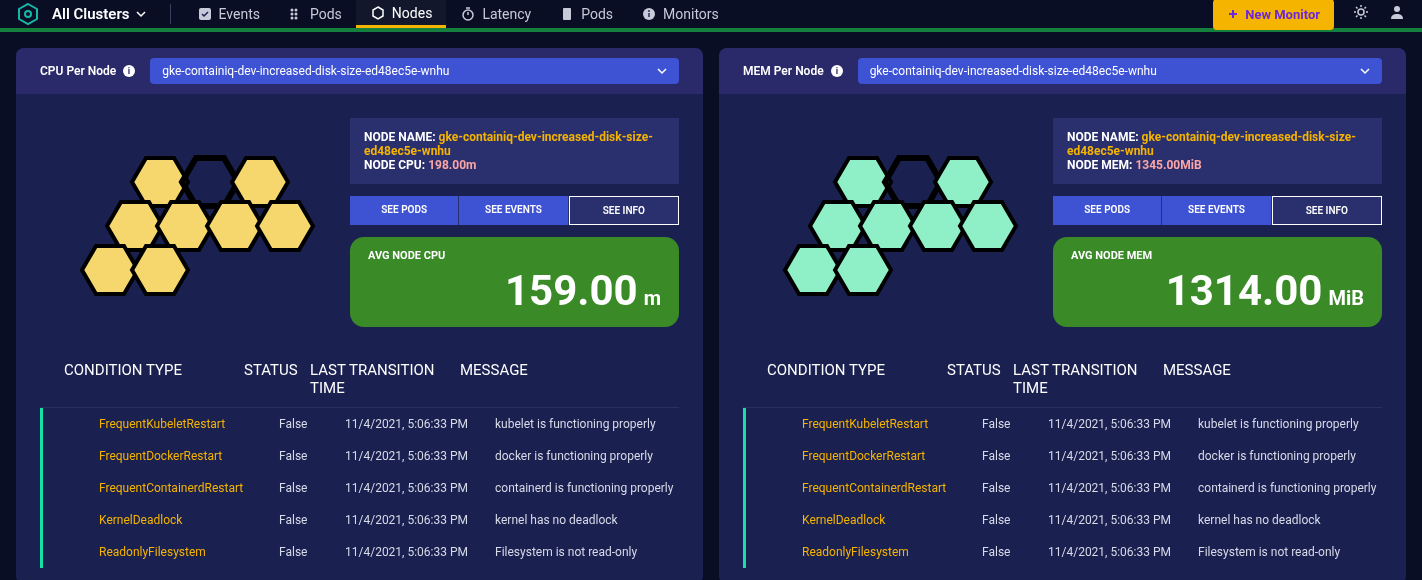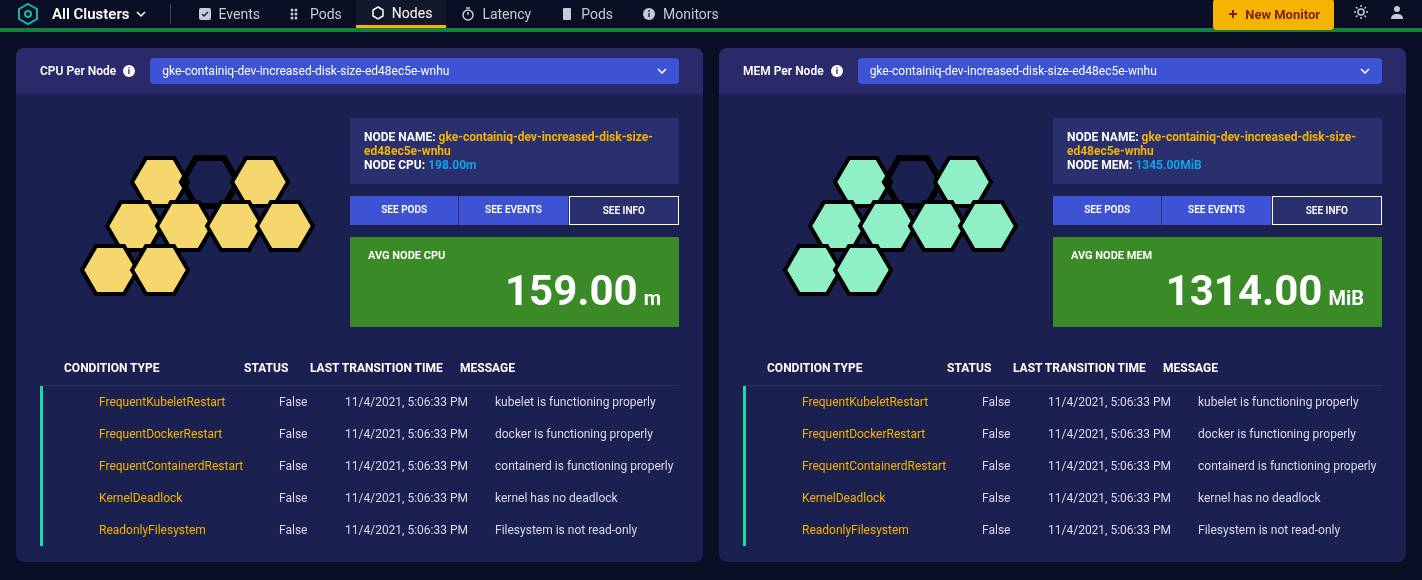--- a/index.html
+++ b/index.html
@@ -8,48 +8,48 @@
   .topbar { display: flex; align-items: center; height: 32px; padding: 0 16px; border-bottom: 4px solid #15803d; }
   .logo { width: 24px; height: 24px; color: #14b8a6; margin-right: 12px; }
   .cluster-select { display: flex; align-items: center; color: #fff; font-weight: 600; font-size: 15px; cursor: pointer; padding-right: 12px; }
   .cluster-select svg { margin-left: 6px; }
   .divider { width: 1px; height: 20px; background: #3a4060; margin: 0 12px; }
   .nav { display: flex; height: 100%; }
   .nav-item { display: flex; align-items: center; padding: 0 14px; color: #c7cad8; font-size: 14px; cursor: pointer; height: 100%; }
   .nav-item svg { margin-right: 6px; width: 16px; height: 16px; }
   .nav-item.active { color: #fff; border-bottom: 3px solid #f5b400; background: rgba(255,255,255,0.04); }
   .topbar-spacer { flex: 1; }
-  .new-monitor-btn { background: #f5b400; color: #7f1d1d; font-weight: 700; font-size: 13px; padding: 8px 14px; border-radius: 4px; display: flex; align-items: center; cursor: pointer; }
+  .new-monitor-btn { background: #f5b400; color: #6d28d9; font-weight: 700; font-size: 13px; padding: 8px 14px; border-radius: 4px; display: flex; align-items: center; cursor: pointer; }
   .new-monitor-btn svg { margin-right: 6px; }
   .topbar-icon { color: #c7cad8; margin-left: 18px; cursor: pointer; }
 
   .panels { display: flex; gap: 16px; padding: 16px; }
   .panel { flex: 1; background: #1a2050; border-radius: 8px; overflow: hidden; }
   .panel-header { display: flex; align-items: center; padding: 10px 24px; background: #2a2a6a; }
   .panel-title { color: #fff; font-size: 12px; font-weight: 600; display: flex; align-items: center; }
   .panel-title svg { margin-left: 6px; }
   .node-select { flex: 1; margin-left: 14px; background: #3e52d4; color: #fff; font-size: 12px; padding: 6px 12px; border-radius: 4px; display: flex; align-items: center; justify-content: space-between; cursor: pointer; }
   
   .panel-body { padding: 24px; display: flex; gap: 20px; }
   .hex-area { flex-shrink: 0; width: 290px; height: 200px; position: relative; }
   .info-area { flex: 1; display: flex; flex-direction: column; gap: 12px; }
   .info-box { background: #2a2f6e; padding: 12px 14px; font-size: 12px; }
   .info-box .lbl { color: #fff; font-weight: 700; }
   .info-box .val { color: #f5b400; font-weight: 700; }
-  .info-box .val-mem { color: #0ea5e9; font-weight: 700; }
+  .info-box .val-mem { color: #fca5a5; font-weight: 700; }
   .btn-row { display: flex; gap: 1px; background: #2a2f6e; }
   .btn-row .btn { flex: 1; text-align: center; font-size: 10px; font-weight: 600; padding: 8px 0; cursor: pointer; background: #3e52d4; color: #fff; }
   .btn-row .btn.outlined { background: transparent; border: 1px solid #fff; }
-  .avg-box { background: #3a8a28; padding: 12px 18px; border-radius: 1px; }
+  .avg-box { background: #3a8a28; padding: 12px 18px; border-radius: 14px; }
   .avg-box .avg-label { font-size: 11px; font-weight: 700; color: #fff; }
   .avg-box .avg-value { font-size: 42px; font-weight: 700; color: #fff; text-align: right; margin-top: 4px; }
   .avg-box .avg-value .unit { font-size: 20px; margin-left: 6px; }
 
   .table-area { padding: 0 24px 16px 24px; }
-  .thead { display: flex; font-size: 12px; font-weight: 700; color: #fff; padding: 10px 0 10px 24px; border-bottom: 1px solid rgba(255,255,255,0.08); }
+  .thead { display: flex; font-size: 15px; font-weight: 400; color: #fff; padding: 10px 0 10px 24px; border-bottom: 1px solid rgba(255,255,255,0.08); }
   .col-cond { width: 180px; }
   .col-stat { width: 66px; }
   .col-time { width: 150px; }
   .col-msg { flex: 1; }
   .trow { display: flex; align-items: center; font-size: 12px; padding: 9px 0 9px 24px; border-left: 3px solid #14e0a8; position: relative; }
   .trow .col-cond { color: #f5b400; margin-left: 32px; }
   .trow .col-stat, .trow .col-time, .trow .col-msg { color: #d7dae8; }
 </style>
 </head>
 <body>

